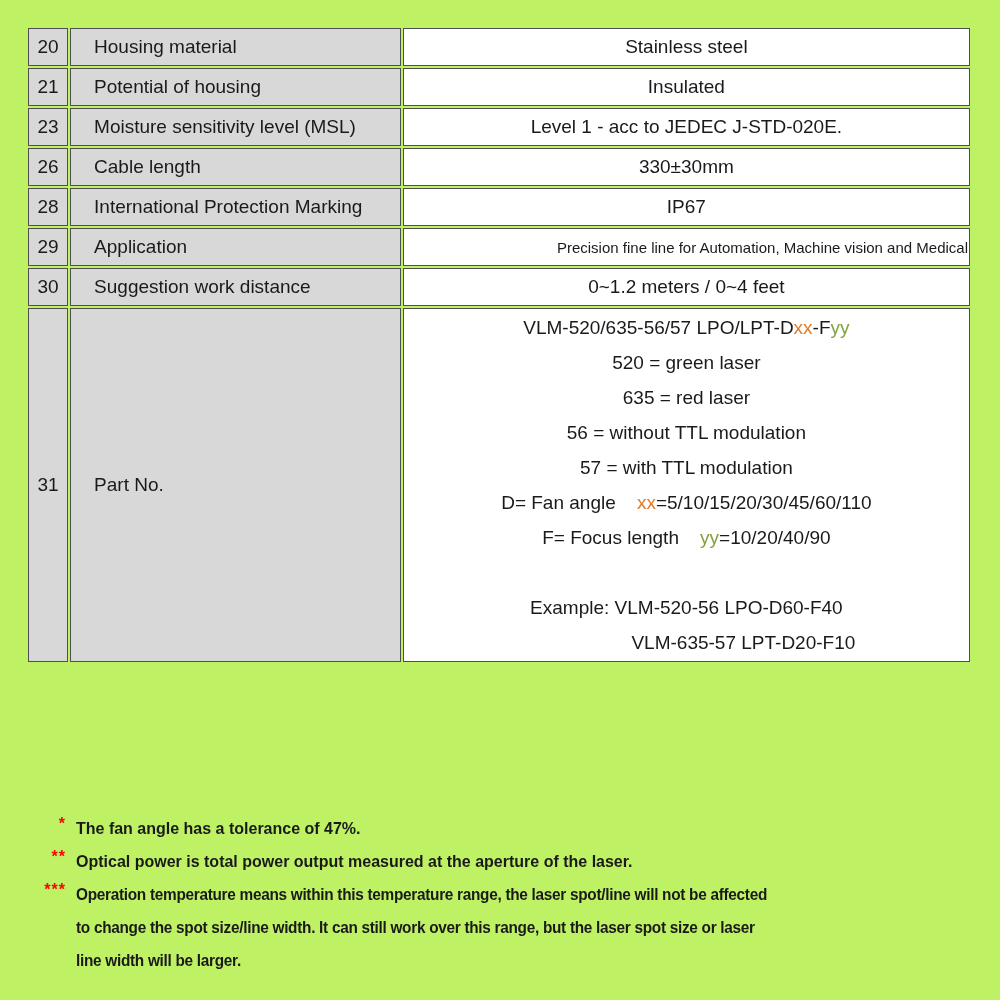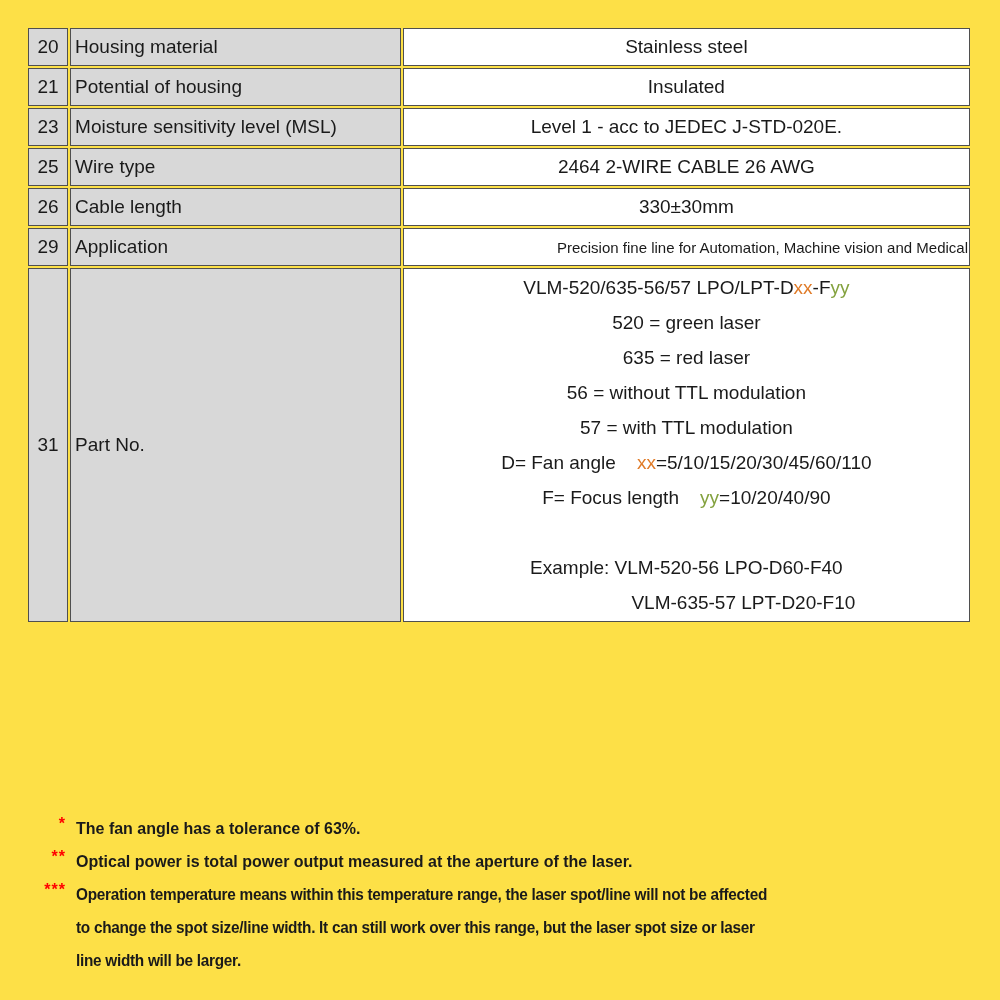--- a/index.html
+++ b/index.html
@@ -1,19 +1,19 @@
 <!DOCTYPE html>
 <html><head>
 <meta charset="utf-8">
 <style>
   html, body { margin: 0; padding: 0; background: #ffffff; }
   #page {
     position: relative;
     width: 1000px; height: 1000px;
-    background: #fde047;
+    background: #bef264;
     font-family: "Liberation Sans", sans-serif;
     color: #1a1a1a;
     overflow: hidden;
   }
   table.spec {
     position: absolute;
     left: 26px; top: 26px;
     border-collapse: separate;
     border-spacing: 2px;
     table-layout: fixed;
@@ -26,21 +26,21 @@
     overflow: hidden;
   }
   td.c-num {
     background: #d8d8d8;
     text-align: center;
     height: 34px;
   }
   td.c-label {
     background: #d8d8d8;
     text-align: left;
-    padding-left: 4px;
+    padding-left: 23px;
   }
   td.c-value {
     background: #ffffff;
     text-align: center;
     margin-top: 37px;
   }
   td.c-label.small-label { font-size: 17px; letter-spacing: -0.2px; }
   td.c-value.small-value { font-size: 15px; text-align: right; }
   td.c-value.wrap-value { line-height: 34px; }
   .part-line {
@@ -98,33 +98,38 @@
           <td class="c-num">21</td>
           <td class="c-label">Potential of housing</td>
           <td class="c-value">Insulated</td>
         </tr>
         <tr>
           <td class="c-num">23</td>
           <td class="c-label">Moisture sensitivity level (MSL)</td>
           <td class="c-value">Level 1 - acc to JEDEC J-STD-020E.</td>
         </tr>
         <tr>
-          <td class="c-num">25</td>
-          <td class="c-label">Wire type</td>
-          <td class="c-value">2464 2-WIRE CABLE 26 AWG</td>
-        </tr>
-        <tr>
           <td class="c-num">26</td>
           <td class="c-label">Cable length</td>
           <td class="c-value">330±30mm</td>
         </tr>
         <tr>
+          <td class="c-num">28</td>
+          <td class="c-label">International Protection Marking</td>
+          <td class="c-value">IP67</td>
+        </tr>
+        <tr>
           <td class="c-num">29</td>
           <td class="c-label">Application</td>
           <td class="c-value small-value">Precision fine line for Automation, Machine vision and Medical</td>
+        </tr>
+        <tr>
+          <td class="c-num">30</td>
+          <td class="c-label">Suggestion work distance</td>
+          <td class="c-value">0~1.2 meters / 0~4 feet</td>
         </tr>
         <tr>
           <td class="c-num">31</td>
           <td class="c-label">Part No.</td>
           <td class="c-value">
             <div class="part-line"><span>VLM-520/635-56/57 LPO/LPT-D</span><span class="seg-orange">xx</span><span>-F</span><span class="seg-green">yy</span></div>
             <div class="part-line"><span>520 = green laser</span></div>
             <div class="part-line"><span>635 = red laser</span></div>
             <div class="part-line"><span>56 = without TTL modulation</span></div>
             <div class="part-line"><span>57 = with TTL modulation</span></div>
@@ -135,21 +140,21 @@
             <div class="part-line"><span>VLM-635-57 LPT-D20-F10</span></div>
           </td>
         </tr>
       </tbody>
   </table>
 
   <div id="footnotes">
       <div class="fn">
         <span class="fn-marker">*</span>
         <div class="fn-text">
-          <div>The fan angle has a tolerance of 63%.</div>
+          <div>The fan angle has a tolerance of 47%.</div>
         </div>
       </div>
       <div class="fn">
         <span class="fn-marker">**</span>
         <div class="fn-text">
           <div>Optical power is total power output measured at the aperture of the laser.</div>
         </div>
       </div>
       <div class="fn fn-condensed">
         <span class="fn-marker">***</span>

